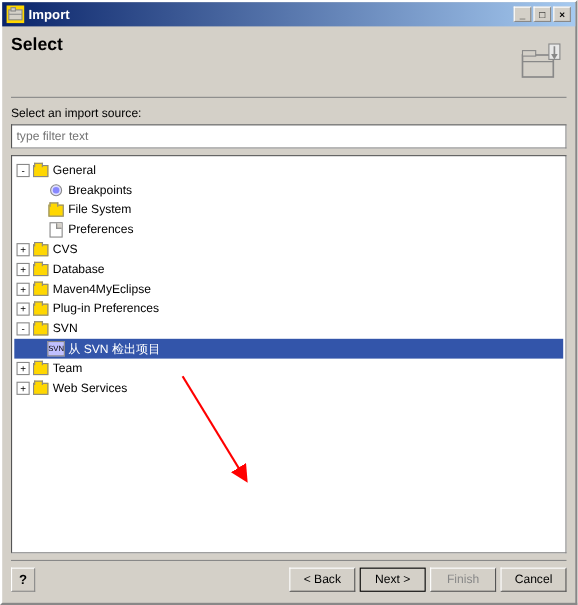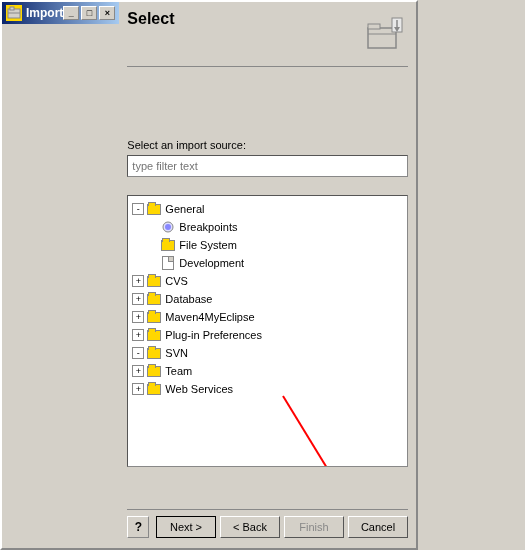--- a/index.html
+++ b/index.html
@@ -7,28 +7,28 @@
       font-family: "SimSun", "MS Sans Serif", Arial, sans-serif;
       font-size: 12px;
       background: #d4d0c8;
       width: 525px;
       height: 550px;
       overflow: hidden;
     }
 
     
     .window {
-      width: 418px;
+      width: 525px;
       height: 550px;
       border: 2px solid #fff;
       border-right-color: #888;
       border-bottom-color: #888;
       background: #d4d0c8;
       display: flex;
-      flex-direction: row;
+      flex-direction: column;
     }
 
     .title-bar {
       background: linear-gradient(to right, #0a246a, #a6caf0);
       height: 22px;
       display: flex;
       align-items: center;
       justify-content: space-between;
       padding: 0 4px;
       flex-shrink: 0;
@@ -74,21 +74,20 @@
       cursor: pointer;
       font-weight: bold;
     }
 
     
     .content {
       flex: 1;
       display: flex;
       flex-direction: column;
       padding: 8px;
-      gap: 36px;
     }
 
     
     .header-section {
       display: flex;
       align-items: flex-start;
       justify-content: space-between;
       margin-bottom: 8px;
       padding-bottom: 8px;
       border-bottom: 1px solid #888;
@@ -129,34 +128,33 @@
     .main-panel {
       flex: 1;
       background: #d4d0c8;
       display: flex;
       flex-direction: column;
     }
 
     .panel-label {
       font-size: 11px;
       margin-bottom: 4px;
-      margin-top: 28px;
     }
 
     .filter-input {
       width: 100%;
       height: 22px;
       background: white;
       border: 1px solid #888;
       border-top-color: #555;
       border-left-color: #555;
       padding: 2px 4px;
       font-size: 11px;
       color: #888;
-      margin-bottom: 18px;
+      margin-bottom: 6px;
       outline: none;
     }
 
     
     .tree-container {
       flex: 1;
       background: white;
       border: 1px solid #888;
       border-top-color: #555;
       border-left-color: #555;
@@ -394,21 +392,21 @@
             <div class="folder-icon"></div>
           </div>
           <span>File System</span>
         </div>
 
         <div class="tree-item indent-1">
           <div class="expand-placeholder"></div>
           <div class="tree-icon">
             <div class="file-icon"></div>
           </div>
-          <span>Development</span>
+          <span>Preferences</span>
         </div>
 
         <div class="tree-item">
           <div class="expand-btn">+</div>
           <div class="tree-icon">
             <div class="folder-icon"></div>
           </div>
           <span>CVS</span>
         </div>
 
@@ -437,20 +435,27 @@
         </div>
 
         <div class="tree-item">
           <div class="expand-btn">-</div>
           <div class="tree-icon">
             <div class="folder-icon"></div>
           </div>
           <span>SVN</span>
         </div>
 
+        <div class="tree-item indent-1 selected" style="background:#3355aa; color:white;">
+          <div class="expand-placeholder"></div>
+          <div class="tree-icon">
+            <div class="svn-item-icon" style="background:#c0c0ff; border:1px solid #888; font-size:7px; width:16px; height:14px; display:flex; align-items:center; justify-content:center; color:#000;">SVN</div>
+          </div>
+          <span>从 SVN 检出项目</span>
+        </div>
 
         <div class="tree-item">
           <div class="expand-btn">+</div>
           <div class="tree-icon">
             <div class="folder-icon"></div>
           </div>
           <span>Team</span>
         </div>
 
         <div class="tree-item">
@@ -470,20 +475,20 @@
             </marker>
           </defs>
         </svg>
 
       </div>
     </div>
 
     <div class="button-bar">
       <div class="btn-help">?</div>
       <div class="btn-group">
+        <button class="btn">&lt; Back</button>
         <button class="btn next-btn">Next &gt;</button>
-        <button class="btn">&lt; Back</button>
         <button class="btn" disabled="">Finish</button>
         <button class="btn">Cancel</button>
       </div>
     </div>
   </div>
 </div>
 
 </body></html>

